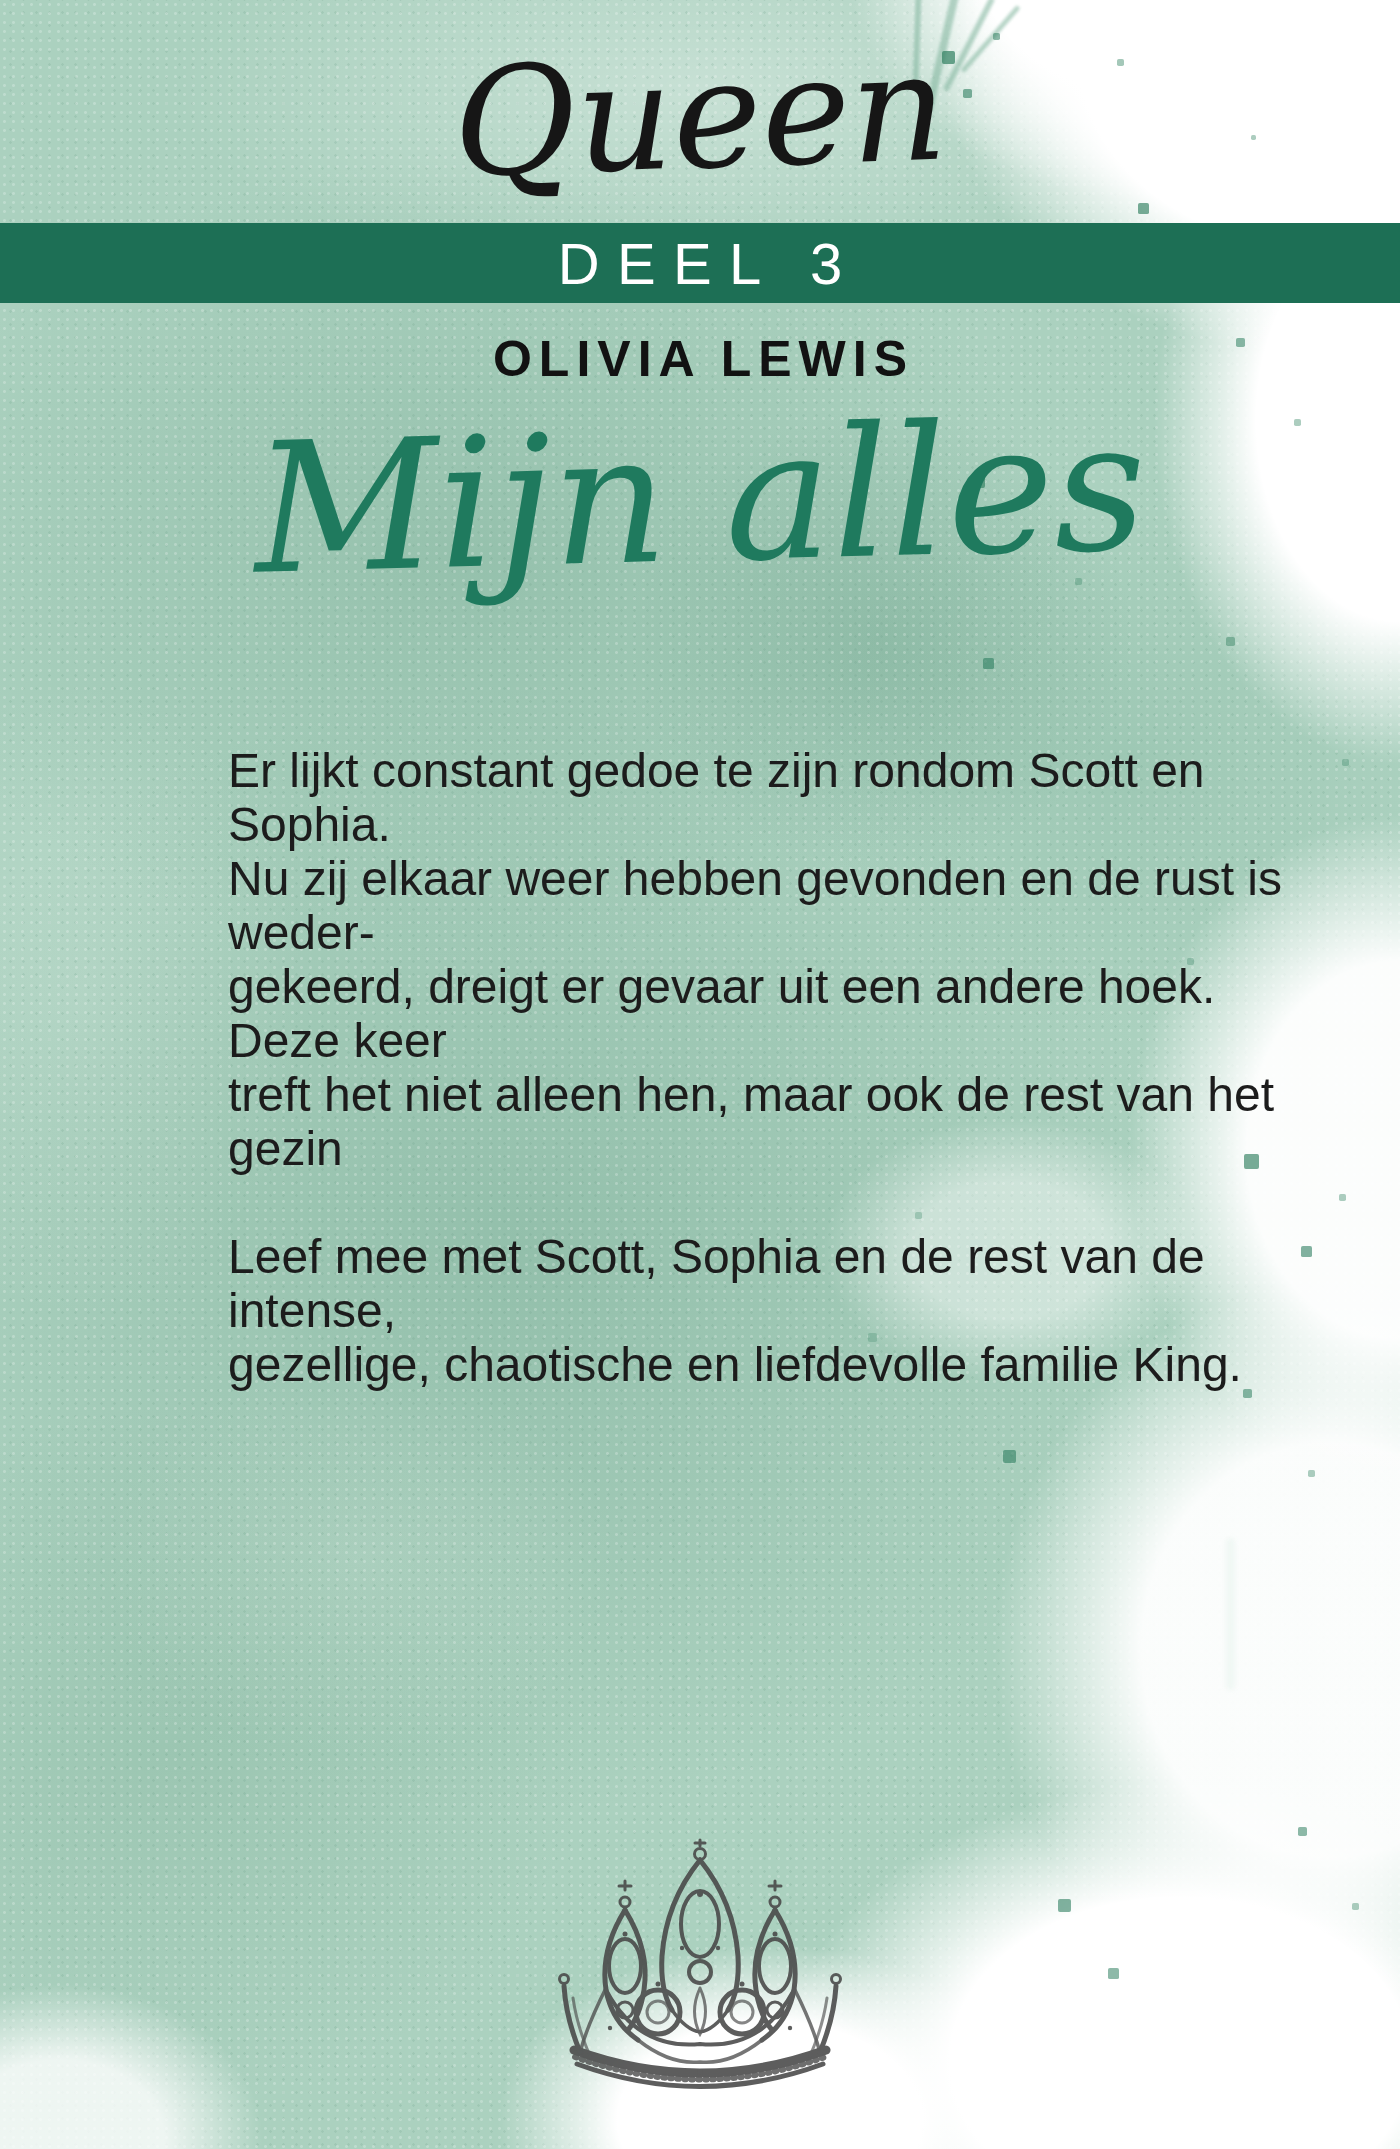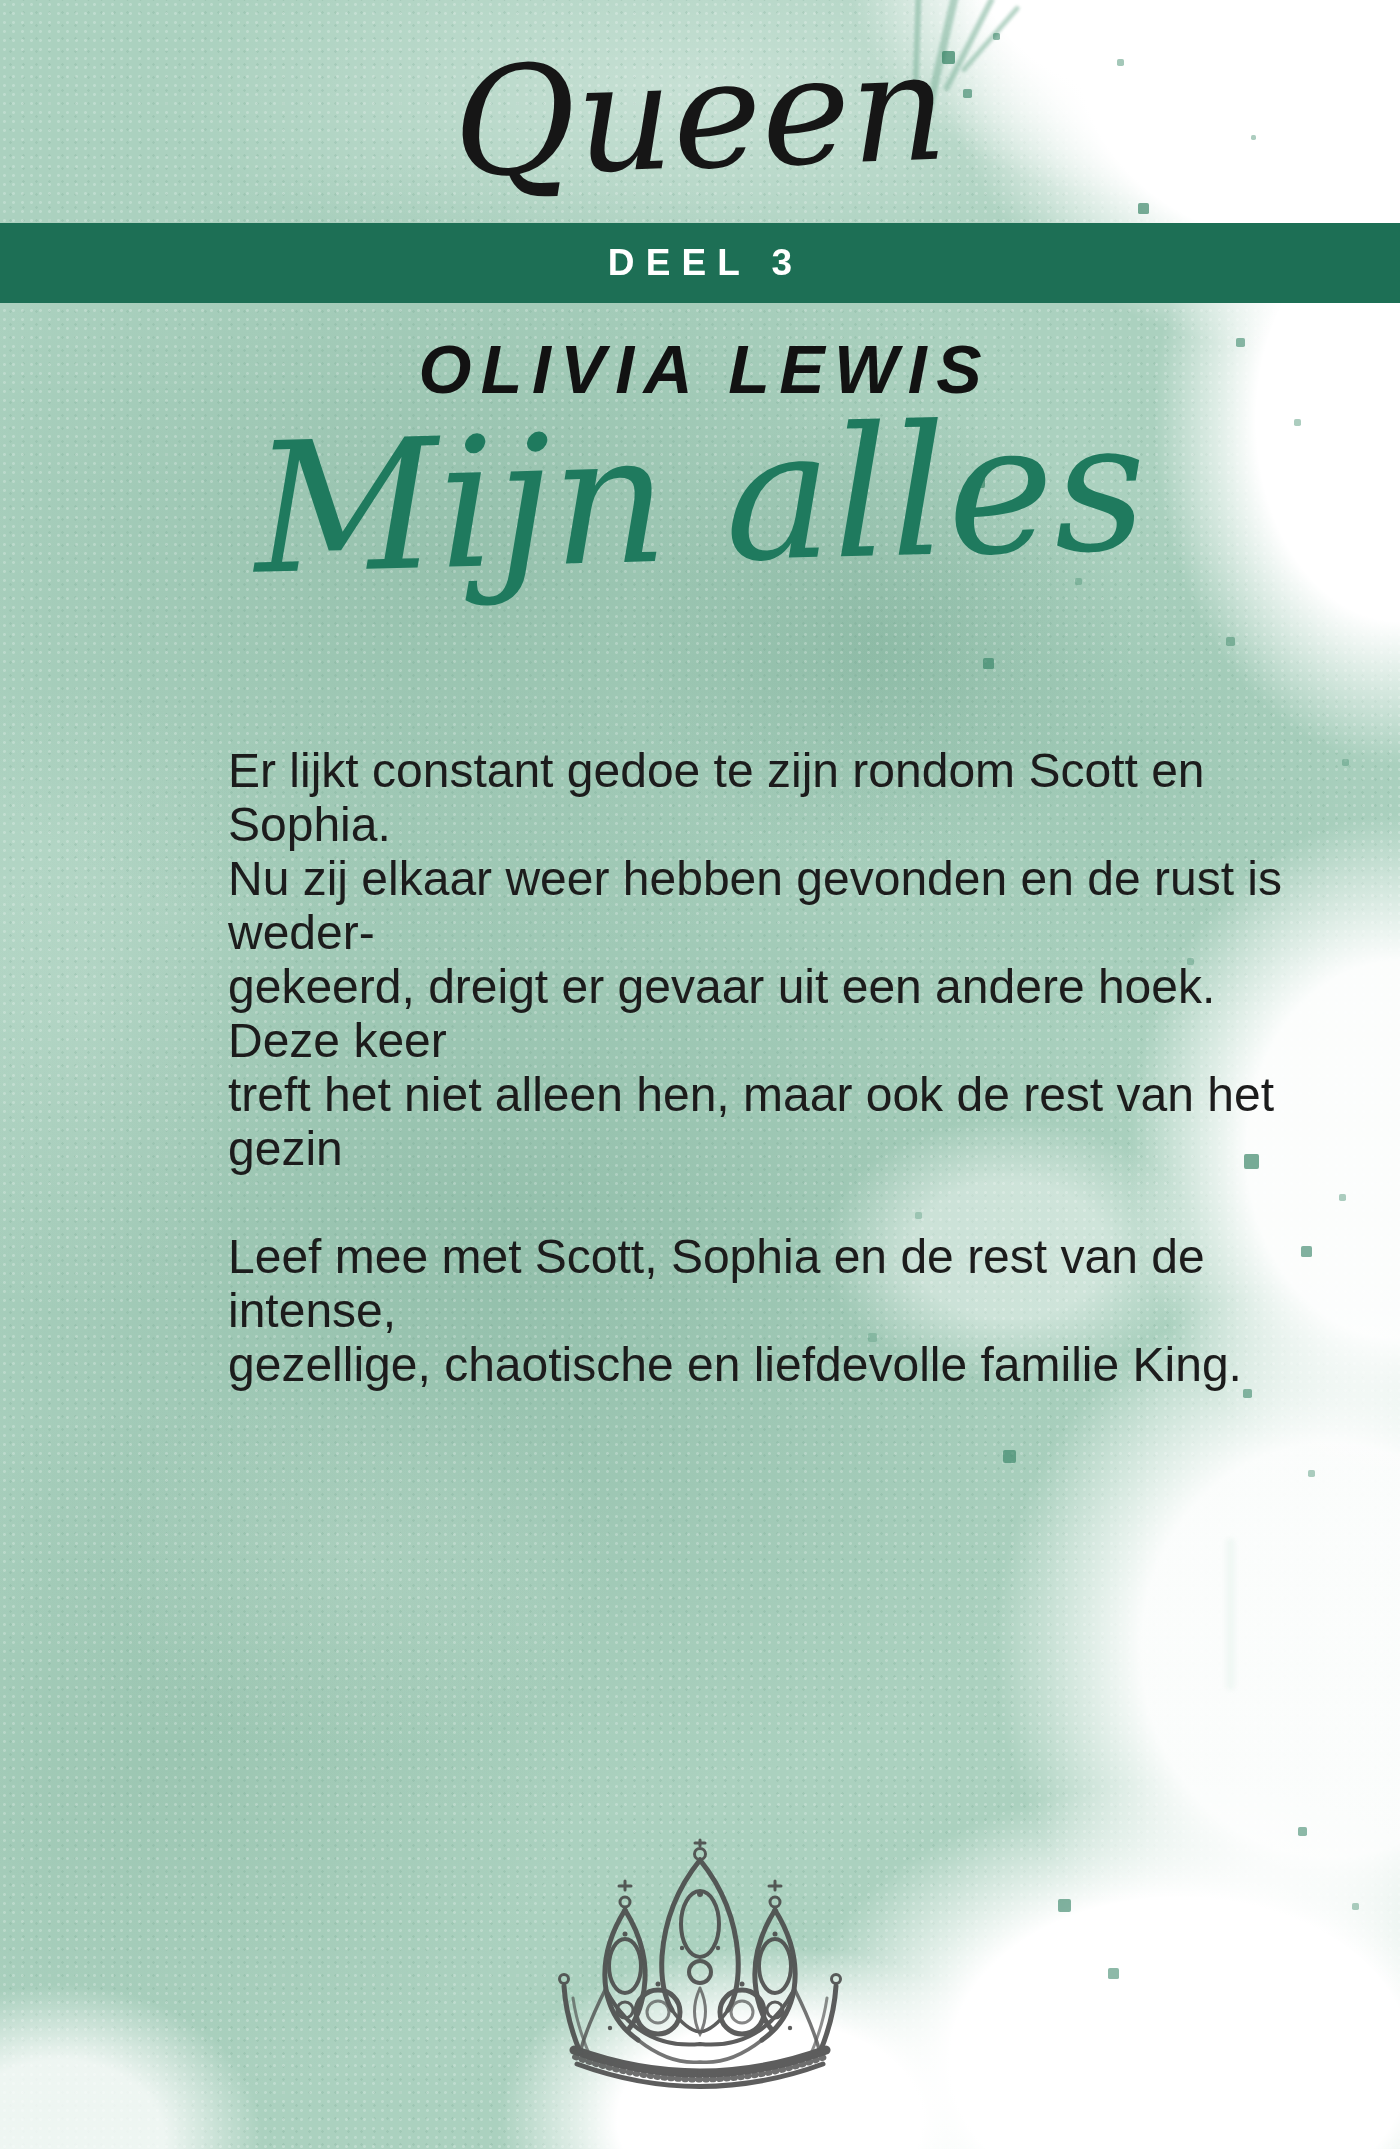--- a/index.html
+++ b/index.html
@@ -82,27 +82,27 @@
   .series-title{
     position:absolute;top:22px;left:0;width:100%;margin:0;text-align:center;z-index:10;
     font-family:"DejaVu Serif",serif;font-style:italic;font-weight:400;
     font-size:150px;line-height:1.25;color:#161616;transform:rotate(-2deg);
   }
   .band{
     position:absolute;top:223px;left:0;width:100%;height:80px;z-index:9;
     background:#1d6f55;display:flex;align-items:center;justify-content:center;
   }
   .band-label{
-    color:#ffffff;font-size:37px;font-weight:700;
+    color:#ffffff;font-size:58px;font-weight:400;
     letter-spacing:.30em;text-indent:.30em;
   }
   .author{
     position:absolute;top:330px;left:0;width:100%;margin:0;text-align:center;z-index:10;
-    font-size:68px;font-weight:700;color:#121212;
-    letter-spacing:.14em;text-indent:.14em;font-style:italic;
+    font-size:50px;font-weight:700;color:#121212;
+    letter-spacing:.14em;text-indent:.14em;
   }
   .book-title{
     position:absolute;top:392px;left:0;width:100%;margin:0;text-align:center;z-index:10;
     font-family:"DejaVu Serif",serif;font-style:italic;font-weight:400;
     font-size:180px;line-height:1.18;color:#1f7a5e;transform:rotate(-1.5deg);
   }
   .blurb{
     position:absolute;top:744px;left:228px;width:1060px;z-index:10;
     font-size:48px;line-height:54px;color:#1c1c1c;
   }

